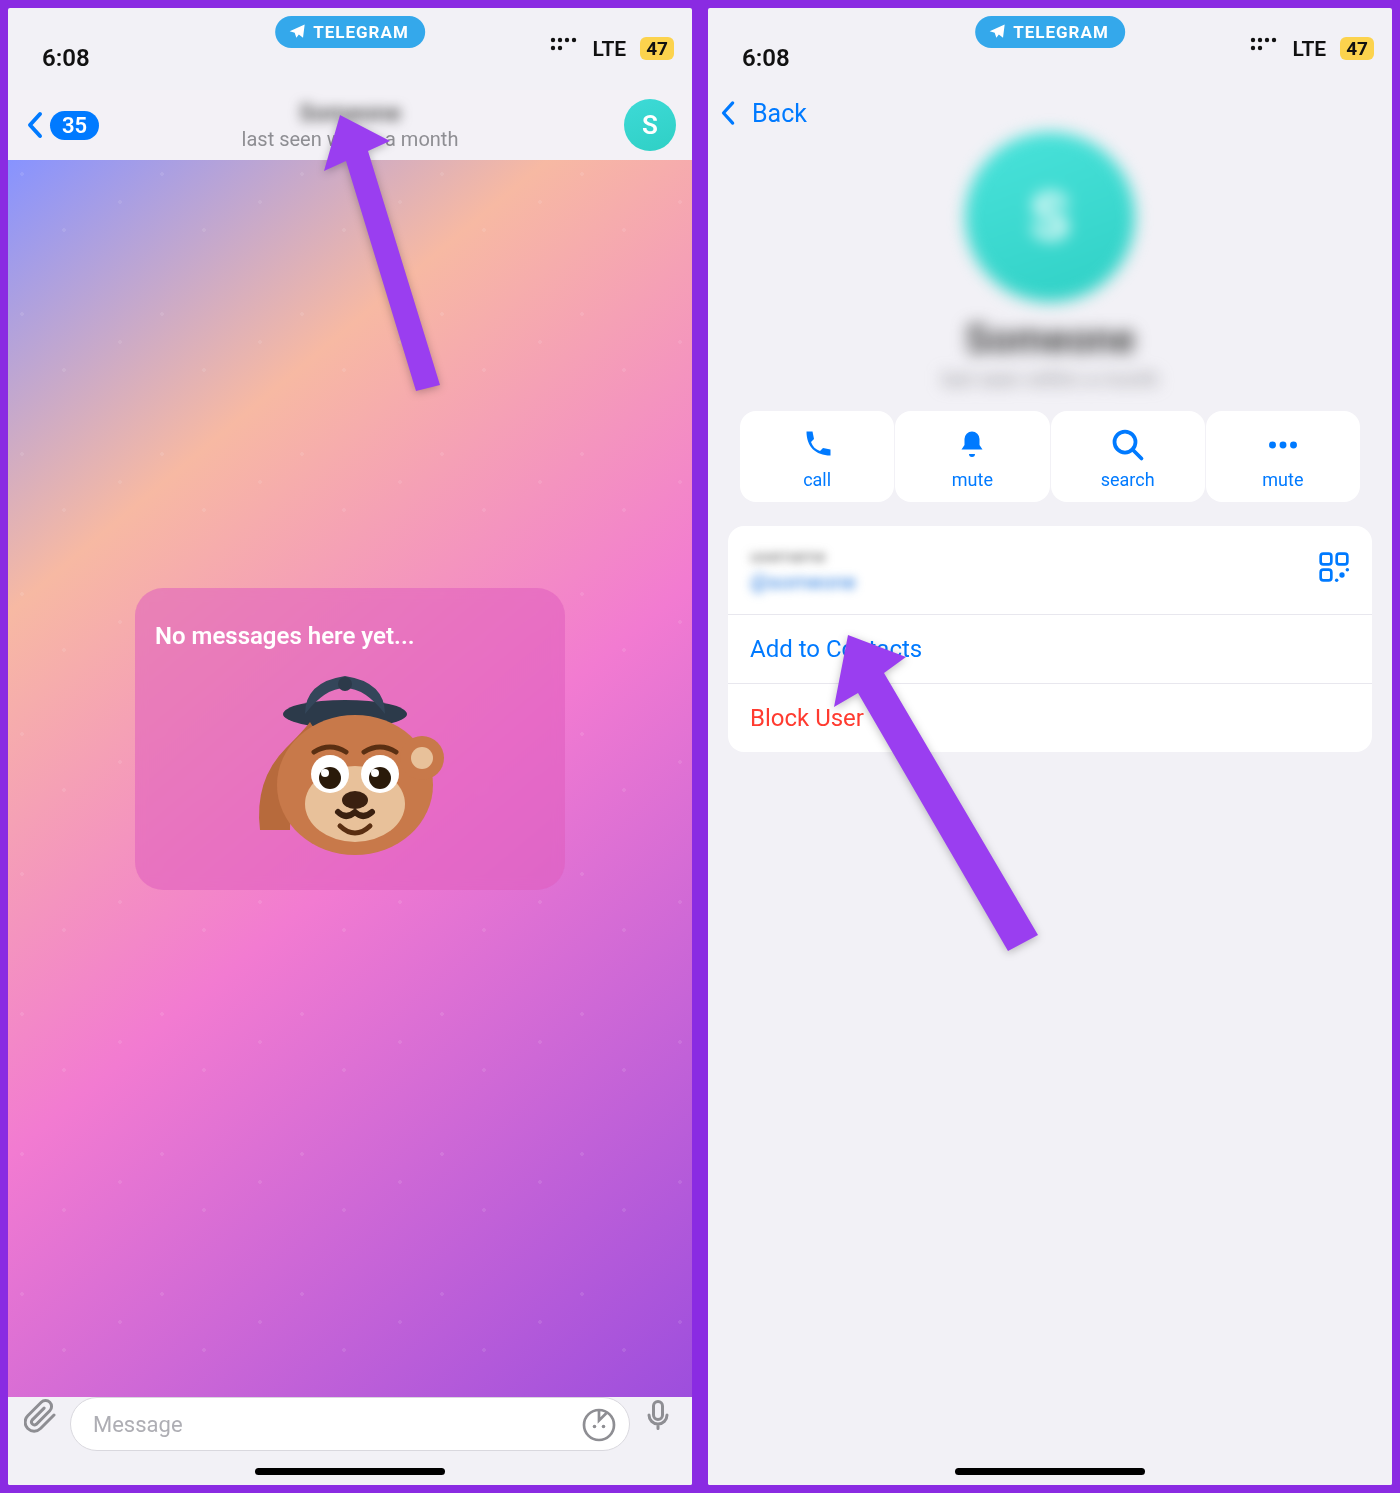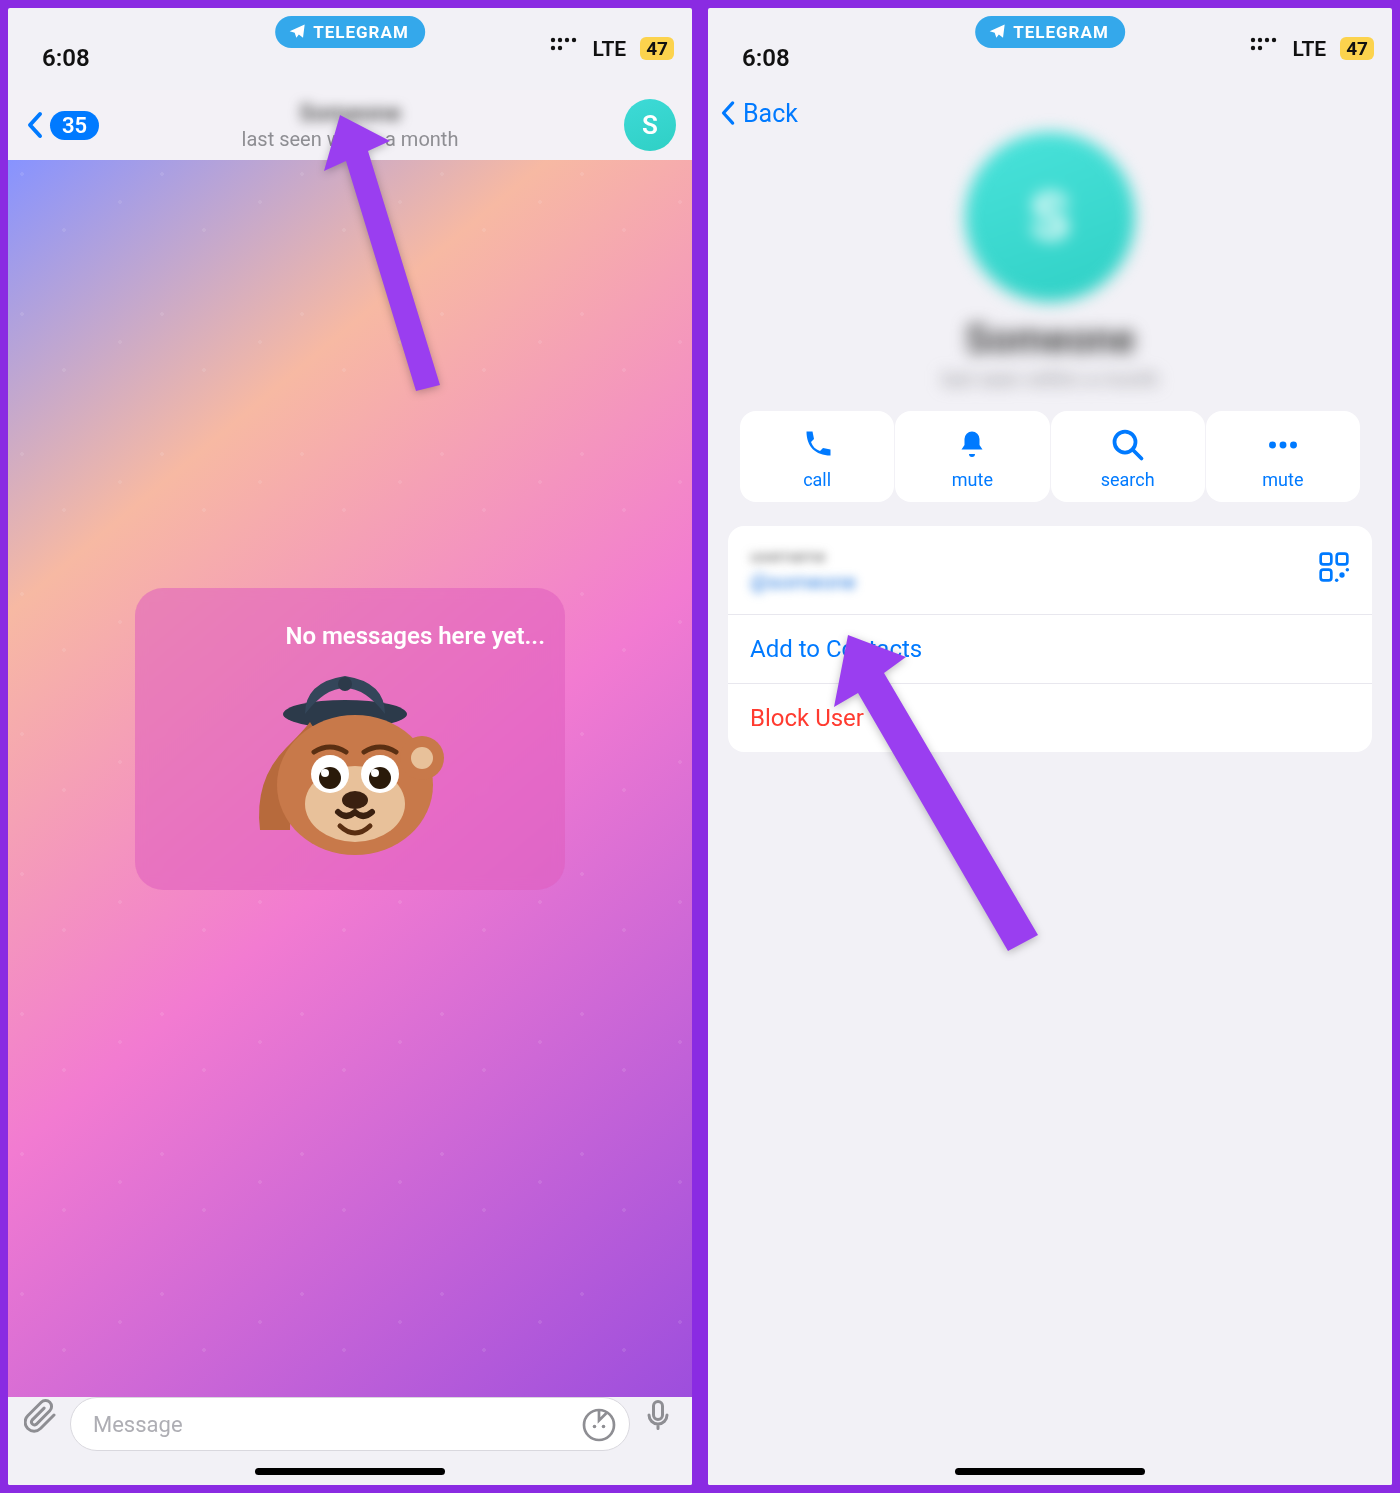--- a/index.html
+++ b/index.html
@@ -133,21 +133,21 @@
       radial-gradient(circle at 40% 50%, #fff 2px, transparent 2px),
       radial-gradient(circle at 80% 30%, #fff 2px, transparent 2px);
     background-size: 140px 140px;
   }
   .greet-card {
     width: 430px;
     background: rgba(222, 92, 190, 0.55);
     backdrop-filter: blur(6px);
     border-radius: 28px;
     padding: 34px 20px 20px;
-    text-align: right;
+    text-align: left;
     color: #fff;
     z-index: 2;
     position: relative;
     top: -40px;
   }
   .greet-title { font-size: 24px; font-weight: 600; margin-bottom: 8px; }
   .greet-sub { font-size: 21px; line-height: 1.35; padding: 0 20px; }
   .sticker { margin-top: 20px; display:flex; justify-content:center;}
   .sticker svg { width: 200px; height: 200px; }
 
@@ -177,21 +177,21 @@
   .msg-input .sticker-ico { position:absolute; right:12px; top:9px; }
 
   .home-ind {
     position:absolute; bottom:10px; left:50%; transform:translateX(-50%);
     width: 190px; height: 7px; border-radius: 4px; background:#000;
     z-index:5;
   }
 
   
   .profile-body { flex:1; background:#f2f1f6; padding: 0; overflow:hidden; position:relative;}
-  .back-line { display:flex; align-items:center; color:#007aff; font-size:25px; padding: 8px 10px 0; gap:3px; }
+  .back-line { display:flex; align-items:center; color:#007aff; font-size:25px; padding: 8px 10px 0; gap:12px; }
   .back-line svg { width:22px; height:30px;}
   .profile-center { text-align:center; margin-top: 4px; filter: blur(8px);}
   .big-avatar { width:170px; height:170px; border-radius:50%; background: linear-gradient(160deg,#4ae3db,#2fd0c5); margin:0 auto; display:flex;align-items:center;justify-content:center;color:#fff;font-size:64px;font-weight:700;}
   .big-name { font-size:40px; font-weight:700; color:#444; margin-top:14px;}
   .big-sub { font-size:20px; color:#8e8e93; margin-top:4px;}
 
   .action-row {
     display:flex; gap:1px; padding: 20px 32px 0;
   }
   .action-btn {

